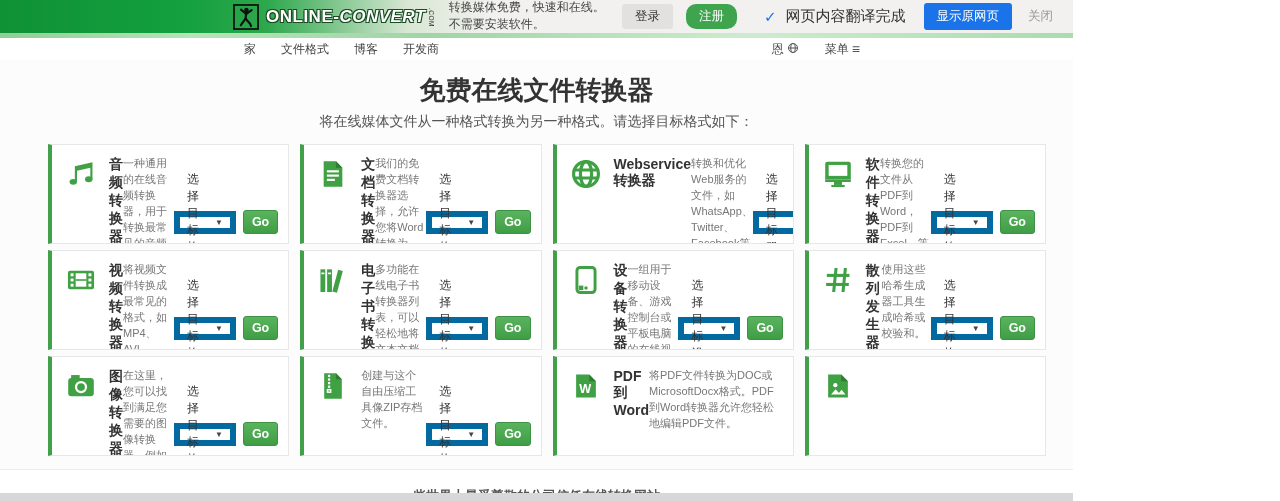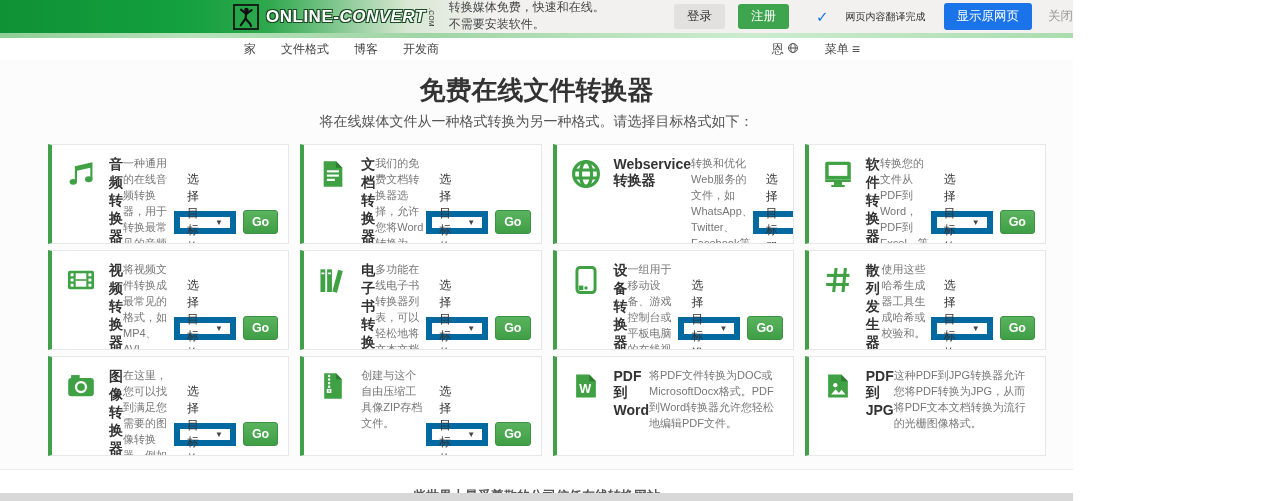--- a/index.html
+++ b/index.html
@@ -15,25 +15,25 @@
   .brand { display:flex; align-items:center; cursor:pointer; }
   .brand-icon svg { display:block; }
   .brand-text { display:flex; align-items:center; margin-left:7px; }
   .b1,.b2 {
     font-size:17px; font-weight:800; color:#fff; letter-spacing:.5px;
     text-shadow:-1px -1px 0 #184c22,1px -1px 0 #184c22,-1px 1px 0 #184c22,1px 1px 0 #184c22;
   }
   .b2 { font-style:italic; }
   .b3 { writing-mode:vertical-rl; font-size:6.5px; color:#333; height:18px; margin-left:2px; letter-spacing:.5px; }
   .tagline { margin-left:14px; font-size:12px; color:#444; line-height:1.35;font-family:Liberation Mono, monospace; }
-  .top-actions { margin-left:auto; display:flex; align-items:center; padding-right:0; }
+  .top-actions { margin-left:auto; display:flex; align-items:center; padding-right:20px; }
   .btn-login { background:#e3e1df; color:#333; border:none; border-radius:3px; font-size:12.5px; padding:4px 13px; cursor:pointer; }
-  .btn-register { background:#3fa44e; color:#fff; border:none; border-radius:3px; font-size:12.5px; padding:4px 13px; margin-left:13px; cursor:pointer; }
+  .btn-register { background:#3fa44e; color:#fff; border:none; border-radius:10px; font-size:12.5px; padding:4px 13px; margin-left:13px; cursor:pointer; }
   .tr-check { color:#1a73e8; font-size:15px; font-weight:bold; margin-left:27px; }
-  .tr-status { font-size:10px; color:#333; margin-left:17px; }
+  .tr-status { font-size:15px; color:#333; margin-left:9px; }
   .btn-show-original { background:#1a73e8; color:#fff; border:none; border-radius:3px; font-size:12.5px; padding:5px 13px; margin-left:18px; cursor:pointer; }
   .tr-close { color:#999; font-size:12.5px; margin-left:16px; white-space:nowrap; cursor:pointer;text-align:center; }
 
   .green-strip { height:5px; background:linear-gradient(90deg,#8fce96,#b7e2ba 18%,#9fd5a5 40%,#cdeccf 70%,#a9dcae 100%); }
 
   
   nav { height:22px; background:#fff; display:flex; align-items:center; justify-content:space-between; padding:0 213px 0 244px; font-size:12px; }
   .nav-left { display:flex; gap:25px; }
   .nav-left a { color:#444; text-decoration:none; cursor:pointer; }
   .nav-right { display:flex; gap:26px; align-items:center; color:#444; }
@@ -384,24 +384,20 @@
 
       <section class="card">
         <div class="card-icon">
           <svg viewBox="0 0 24 24" width="32" height="32">
             <path d="M4.6 3.4h9.8l5 5v12.2H4.6z" fill="#3fa144"></path>
             <path d="M14.4 3.4l5 5h-5z" fill="#2e7d32"></path>
             <circle cx="10" cy="11.4" r="1.6" fill="#fff"></circle>
             <path d="M6.8 18.4l3.4-4 2.5 2.8 2-2.3 2.9 3.5z" fill="#fff"></path>
           </svg>
         </div>
-        <div class="card-body">
-          <div class="card-title">PDF到JPG</div>
-          <p class="card-desc">这种PDF到JPG转换器允许您将PDF转换为JPG，从而将PDF文本文档转换为流行的光栅图像格式。</p>
-        </div>
       </section>
 
     </div>
   </main>
 
   <footer>
     <p>一些世界上最受尊敬的公司信任在线转换网站：</p>
   </footer>
 
   <div class="bottom-strip"></div>

